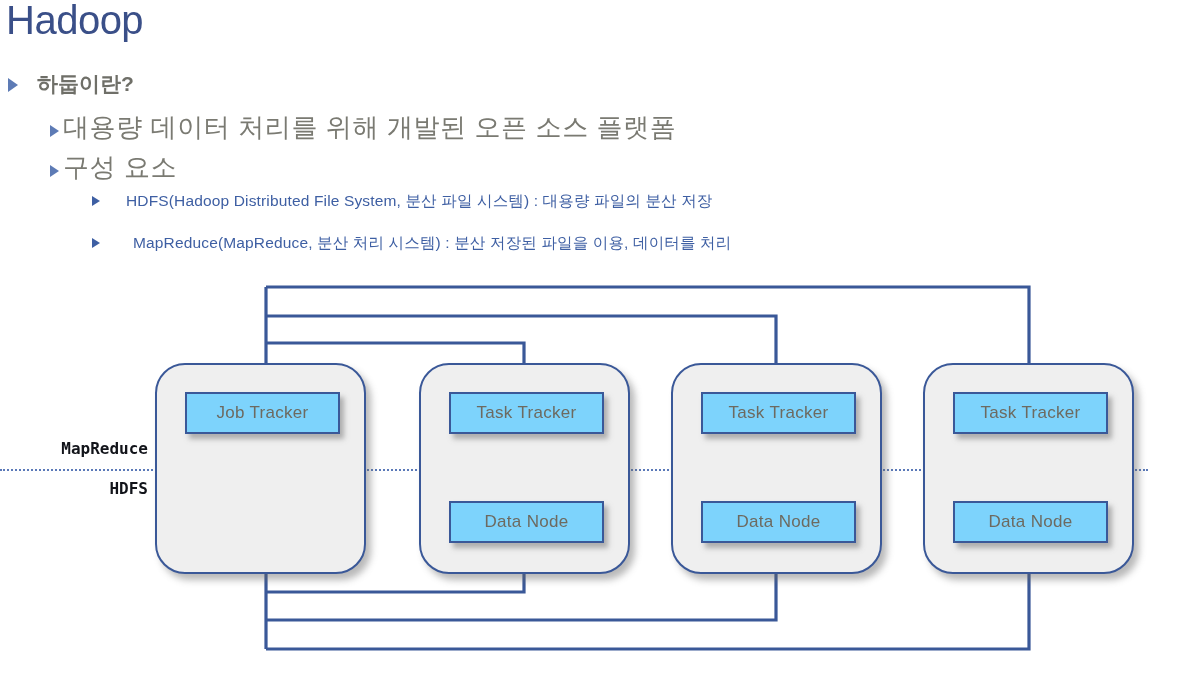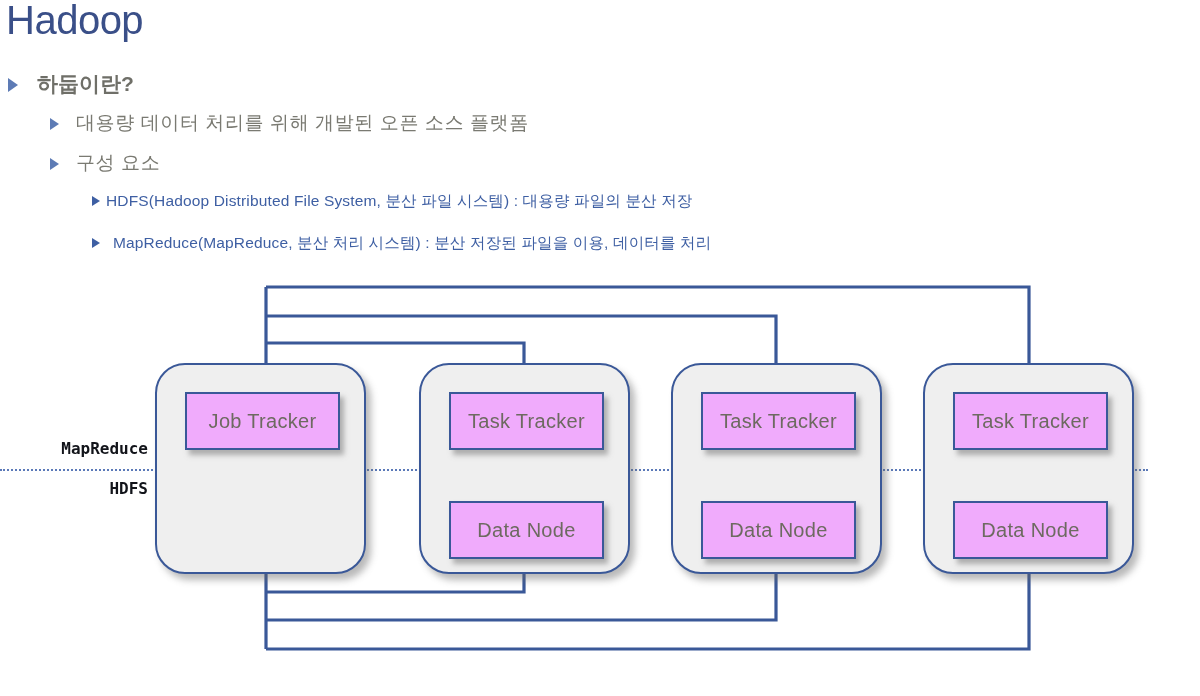--- a/index.html
+++ b/index.html
@@ -62,37 +62,37 @@
   
   .lvl2 { left: 50px; }
   .lvl2.r1 { top: 110px; }
   .lvl2.r2 { top: 150px; }
   .lvl2 .bullet-mark {
     border-width: 6px 0 6px 9px;
     border-color: transparent transparent transparent #5d7bb5;
     transform: translateY(1px);
   }
   .lvl2 .bullet-text {
-    margin-left: 17px;
-    font-size: 19px;
+    margin-left: 4px;
+    font-size: 26px;
     color: #7a7a72;
     letter-spacing: 0.6px;
   }
 
   
   .lvl3 { left: 92px; }
   .lvl3.r1 { top: 191px; }
   .lvl3.r2 { top: 233px; gap: 7px; }
   .lvl3 .bullet-mark {
     border-width: 5px 0 5px 8px;
     border-color: transparent transparent transparent #3e5fa3;
     transform: translateY(0px);
   }
   .lvl3 .bullet-text {
-    margin-left: 6px;
+    margin-left: 26px;
     font-size: 15.5px;
     color: #3e5fa3;
     letter-spacing: 0.15px;
   }
 
   
   #diagram {
     position: absolute;
     left: 0;
     top: 0;
@@ -118,29 +118,29 @@
   }
   .cluster.c1 { left: 155px; }
   .cluster.c2 { left: 419px; }
   .cluster.c3 { left: 671px; }
   .cluster.c4 { left: 923px; }
 
   .node-box {
     position: absolute;
     left: 28px;
     width: 155px;
-    height: 58px;
-    background: #f0abfc;
+    height: 42px;
+    background: #7dd3fc;
     border: 2.5px solid #3a5898;
     box-sizing: border-box;
     display: flex;
     align-items: center;
     justify-content: center;
     box-shadow: 4px 5px 5px rgba(110,110,110,0.5);
-    font-size: 20px;
+    font-size: 17px;
     color: #6d6a60;
     letter-spacing: 0.3px;
     white-space: nowrap;
   }
   .node-box.top    { top: 27px; }
   .node-box.bottom { top: 136px; }
 
   
   #hdfs-divider {
     position: absolute;

